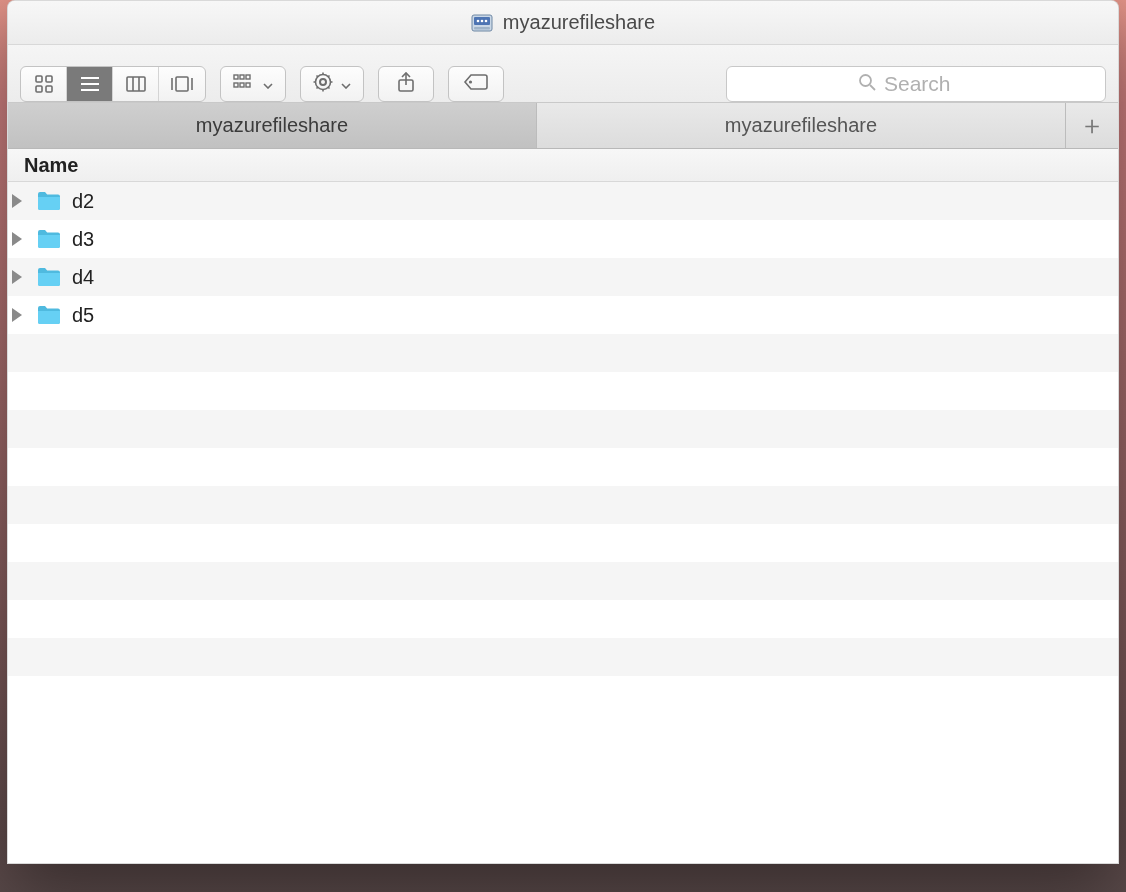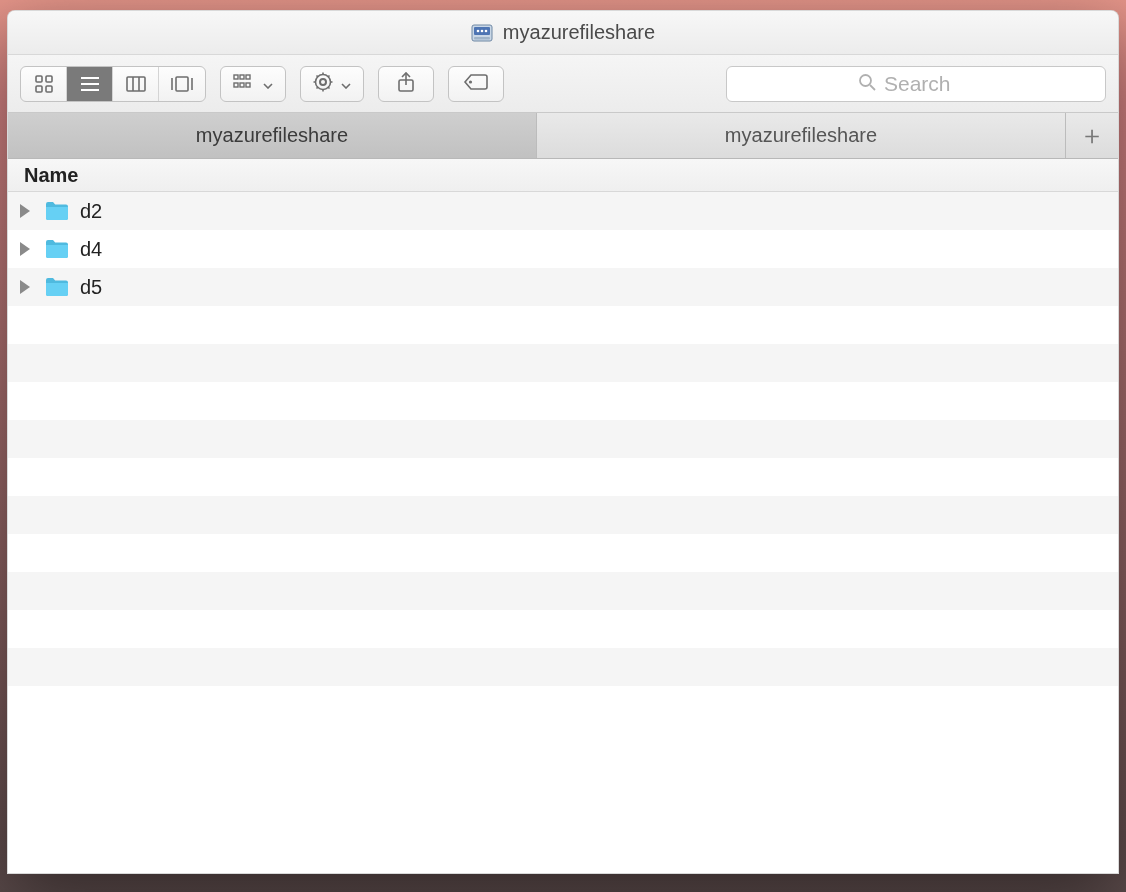--- a/index.html
+++ b/index.html
@@ -8,21 +8,20 @@
     font-family: -apple-system, "Helvetica Neue", Helvetica, Arial, sans-serif;
     background: linear-gradient(180deg, #e49589 0%, #d08080 12%, #5a4a4a 100%);
     display: flex;
     align-items: flex-start;
     justify-content: center;
     width: 1126px;
     height: 892px;
     overflow: hidden;
   }
   .window {
-    margin-top: 10px;
     width: 1112px;
     height: 864px;
     background: #fff;
     border-radius: 8px 8px 0 0;
     box-shadow: 0 22px 70px rgba(0,0,0,.45);
     display: flex;
     flex-direction: column;
     overflow: hidden;
     border: 1px solid rgba(0,0,0,.15);
   }
@@ -46,21 +45,21 @@
     display: flex; align-items: center; justify-content: center;
   }
   .titlebar .proxy-icon svg { display:block; }
 
   
   .toolbar {
     height: 58px;
     background: linear-gradient(180deg,#f5f5f5,#ececec);
     border-bottom: 1px solid #c9c9c9;
     display: flex;
-    align-items: center;
+    align-items: flex-end;
     padding: 0 12px;
     gap: 14px;
   }
   .seggroup {
     display: inline-flex;
     border: 1px solid #c3c3c3;
     border-radius: 6px;
     overflow: hidden;
     height: 36px;
     background: linear-gradient(180deg,#fdfdfd,#f2f2f2);
@@ -160,21 +159,21 @@
 
   
   .filelist {
     flex: 1;
     overflow: hidden;
   }
   .row {
     height: 38px;
     display: flex;
     align-items: center;
-    padding: 0 8px;
+    padding: 0 0;
     font-size: 20px;
     color: #222;
     gap: 10px;
   }
   .row:nth-child(odd)  { background: #f5f5f5; }
   .row:nth-child(even) { background: #ffffff; }
   .row.empty { color: transparent; }
   .disclosure {
     width: 0; height: 0;
     border-top: 7px solid transparent;
@@ -351,31 +350,42 @@
       </div>
       <div class="row">
     <span class="disclosure"></span>
     <span class="folder-icon">
 
   <svg width="26" height="22" viewBox="0 0 26 22">
     <path d="M2 4a2 2 0 012-2h5l2.2 2.6H22a2 2 0 012 2V18a2 2 0 01-2 2H4a2 2 0 01-2-2V4z" fill="#4fbadf"></path>
     <path d="M2 7h22v11a2 2 0 01-2 2H4a2 2 0 01-2-2V7z" fill="#66d0f4"></path>
   </svg>
     </span>
-    <span>d4</span>
+    <span>d3</span>
       </div>
       <div class="row">
     <span class="disclosure"></span>
     <span class="folder-icon">
 
   <svg width="26" height="22" viewBox="0 0 26 22">
     <path d="M2 4a2 2 0 012-2h5l2.2 2.6H22a2 2 0 012 2V18a2 2 0 01-2 2H4a2 2 0 01-2-2V4z" fill="#4fbadf"></path>
     <path d="M2 7h22v11a2 2 0 01-2 2H4a2 2 0 01-2-2V7z" fill="#66d0f4"></path>
   </svg>
     </span>
+    <span>d4</span>
+      </div>
+      <div class="row">
+    <span class="disclosure"></span>
+    <span class="folder-icon">
+
+  <svg width="26" height="22" viewBox="0 0 26 22">
+    <path d="M2 4a2 2 0 012-2h5l2.2 2.6H22a2 2 0 012 2V18a2 2 0 01-2 2H4a2 2 0 01-2-2V4z" fill="#4fbadf"></path>
+    <path d="M2 7h22v11a2 2 0 01-2 2H4a2 2 0 01-2-2V7z" fill="#66d0f4"></path>
+  </svg>
+    </span>
     <span>d5</span>
       </div>
       <div class="row empty">&nbsp;</div>
       <div class="row empty">&nbsp;</div>
       <div class="row empty">&nbsp;</div>
       <div class="row empty">&nbsp;</div>
       <div class="row empty">&nbsp;</div>
       <div class="row empty">&nbsp;</div>
       <div class="row empty">&nbsp;</div>
       <div class="row empty">&nbsp;</div>

